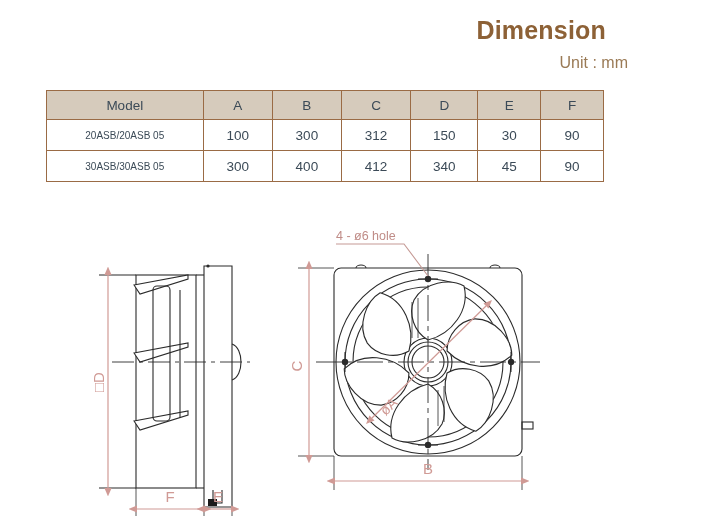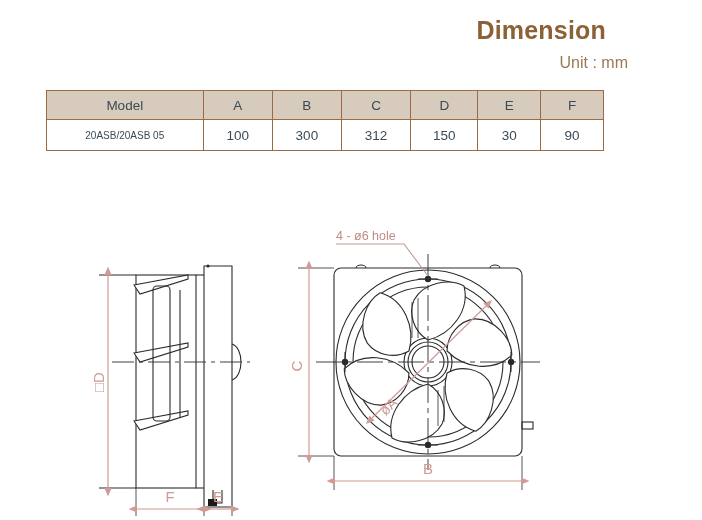--- a/index.html
+++ b/index.html
@@ -93,20 +93,29 @@
   <tbody>
     <tr>
       <td class="model-cell">20ASB/20ASB 05</td>
       <td>100</td>
       <td>300</td>
       <td>312</td>
       <td>150</td>
       <td>30</td>
       <td>90</td>
     </tr>
+    <tr>
+      <td class="model-cell">30ASB/30ASB 05</td>
+      <td>300</td>
+      <td>400</td>
+      <td>412</td>
+      <td>340</td>
+      <td>45</td>
+      <td>90</td>
+    </tr>
   </tbody>
 </table>
 
 <div class="drawing">
 <svg width="702" height="292" viewBox="0 0 702 292" xmlns="http://www.w3.org/2000/svg">
   <defs>
     <marker id="arrL" markerWidth="8" markerHeight="8" refX="7" refY="3" orient="auto">
       <path d="M7,0 L0,3 L7,6 z" fill="#d09a95"></path>
     </marker>
     <marker id="arrR" markerWidth="8" markerHeight="8" refX="1" refY="3" orient="auto">

